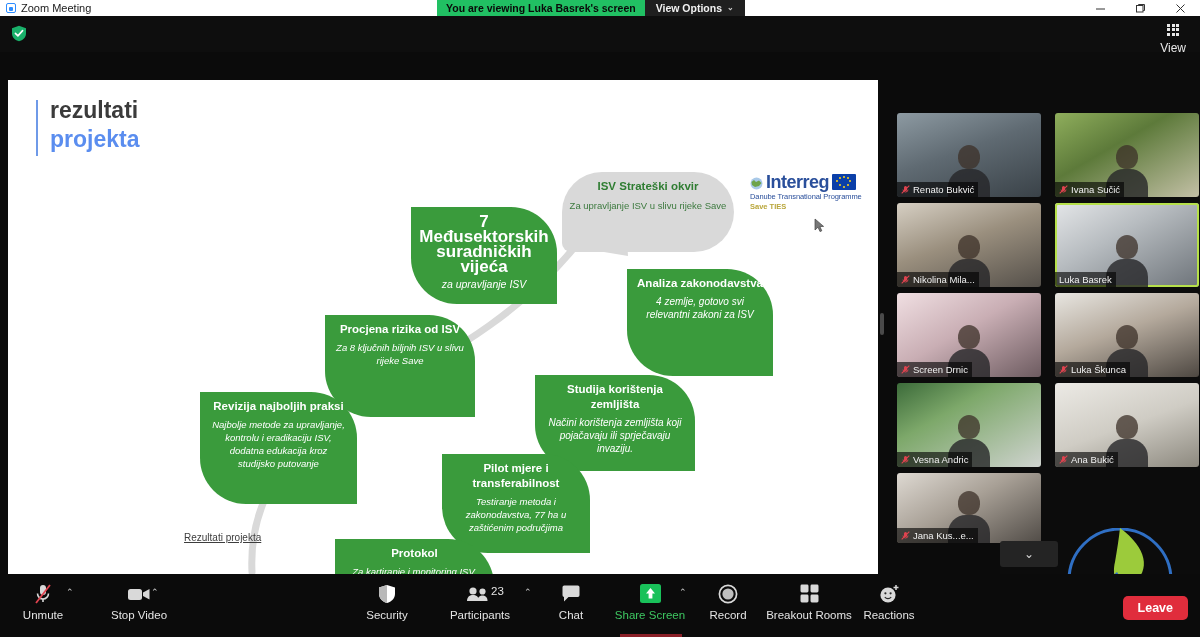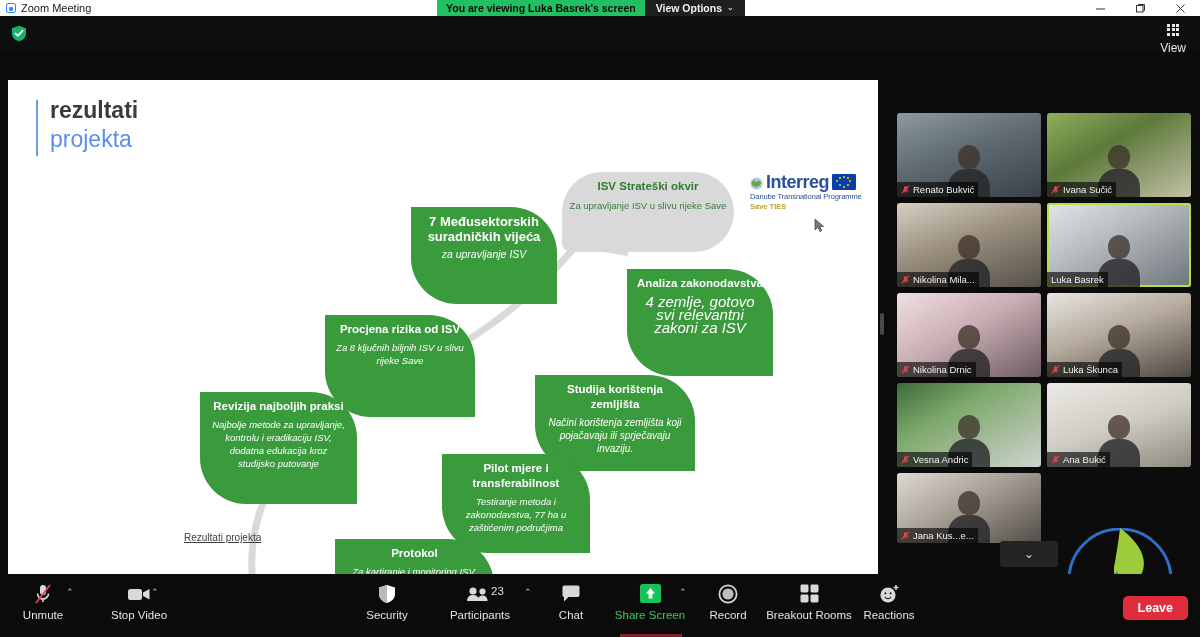--- a/index.html
+++ b/index.html
@@ -70,21 +70,21 @@
     background: #ffffff; overflow: hidden;
   }
   .slide-title { position: absolute; left: 28px; top: 16px; }
   .slide-title .bar {
     position: absolute; left: 0; top: 4px; width: 2px; height: 56px; background: #6f9ae8;
   }
   .slide-title .t1 {
     margin-left: 14px; font-size: 23px; font-weight: bold; color: #3b3b3b; line-height: 29px;
   }
   .slide-title .t2 {
-    margin-left: 14px; font-size: 23px; font-weight: normal; color: #5a8def; line-height: 29px;
+    margin-left: 14px; font-size: 23px; font-weight: bold; color: #5a8def; line-height: 29px;
   }
 
   
   .arrow-svg { position: absolute; left: 0; top: 0; width: 870px; height: 494px; }
 
   
   .grey-box {
     position: absolute; left: 554px; top: 92px; width: 172px; height: 80px;
     background: #d9d9d9; border-radius: 44px 44px 44px 10px;
     display: flex; flex-direction: column; align-items: center; justify-content: flex-start;
@@ -115,26 +115,26 @@
   .leaf {
     position: absolute; background: #3a9b3c; color: #ffffff;
     display: flex; flex-direction: column; align-items: center;
     padding: 7px 10px 8px 10px; text-align: center;
   }
   .leaf.ltr { border-radius: 0 46px 0 46px; }
   .leaf .lt { font-weight: bold; line-height: 15px; }
   .leaf .ls { line-height: 13px; margin-top: 4px; font-style: italic; }
 
   #leaf-consultative { left: 403px; top: 127px; width: 146px; height: 97px; }
-  #leaf-consultative .lt { font-size: 13px; }
+  #leaf-consultative .lt { font-size: 17px; }
   #leaf-consultative .ls { font-size: 10.5px; }
 
   #leaf-legislation { left: 619px; top: 189px; width: 146px; height: 107px; }
   #leaf-legislation .lt { font-size: 11.5px; }
-  #leaf-legislation .ls { font-size: 15px; }
+  #leaf-legislation .ls { font-size: 10px; }
 
   #leaf-risk { left: 317px; top: 235px; width: 150px; height: 102px; }
   #leaf-risk .lt { font-size: 11.5px; }
   #leaf-risk .ls { font-size: 9.5px; }
 
   #leaf-landuse { left: 527px; top: 295px; width: 160px; height: 96px; }
   #leaf-landuse .lt { font-size: 11.5px; }
   #leaf-landuse .ls { font-size: 10px; }
 
   #leaf-bestpractice { left: 192px; top: 312px; width: 157px; height: 112px; }
@@ -156,21 +156,21 @@
 
   .share-handle {
     position: absolute; left: 880px; top: 313px; width: 4px; height: 22px;
     background: #4a4a4a; border-radius: 2px;
   }
 
   
   .pgrid {
     position: absolute; left: 897px; top: 113px; width: 298px; height: 430px;
     display: grid; grid-template-columns: 144px 144px; grid-template-rows: repeat(4, 84px);
-    gap: 6px 6px;
+    gap: 6px 14px;
   }
   .tile {
     position: relative; overflow: hidden; border-radius: 3px; background: #2b2b2b;
   }
   .tile.active { outline: 2px solid #b6e04a; outline-offset: -2px; }
   .tile .namebar {
     position: absolute; left: 0; bottom: 0; height: 15px;
     display: flex; align-items: center; gap: 3px; padding: 0 4px;
     background: rgba(0,0,0,0.62); color: #f0f0f0; font-size: 9.5px;
     max-width: 100%; white-space: nowrap; overflow: hidden;
@@ -458,21 +458,21 @@
           <i class="body"></i>
         </span>
       <span class="namebar">
         <span class="mute-dot">
           <svg width="9" height="9" viewBox="0 0 9 9">
               <rect x="3" y="1" width="3" height="5" rx="1.5" fill="#e0434f"></rect>
               <path d="M2 4.5 A2.5 2.5 0 0 0 7 4.5" fill="none" stroke="#e0434f" stroke-width="0.9"></path>
               <line x1="0.7" y1="8.3" x2="8.3" y2="0.7" stroke="#e0434f" stroke-width="1.1"></line>
             </svg>
         </span>
-        <span>Nikolina Drnic</span>
+        <span>Screen Drnic</span>
       </span>
     </div>
 
     <div class="tile bg-g">
       <span class="person">
           <i class="head"></i>
           <i class="body"></i>
         </span>
       <span class="namebar">
         <span class="mute-dot">

